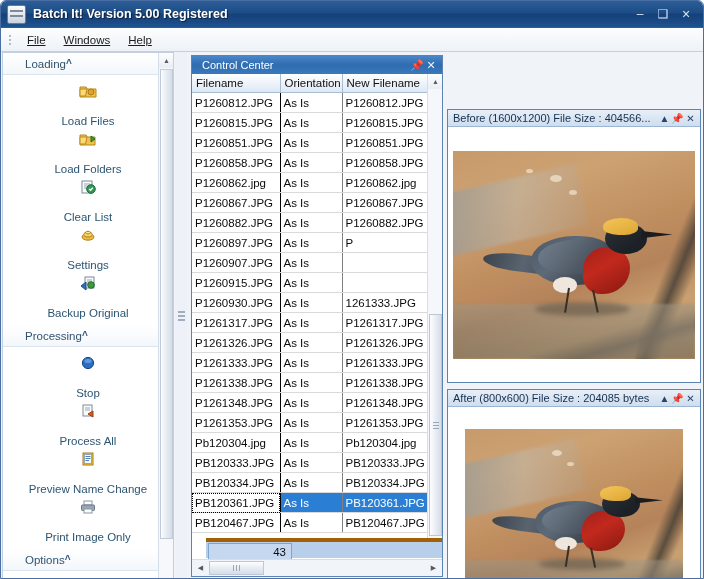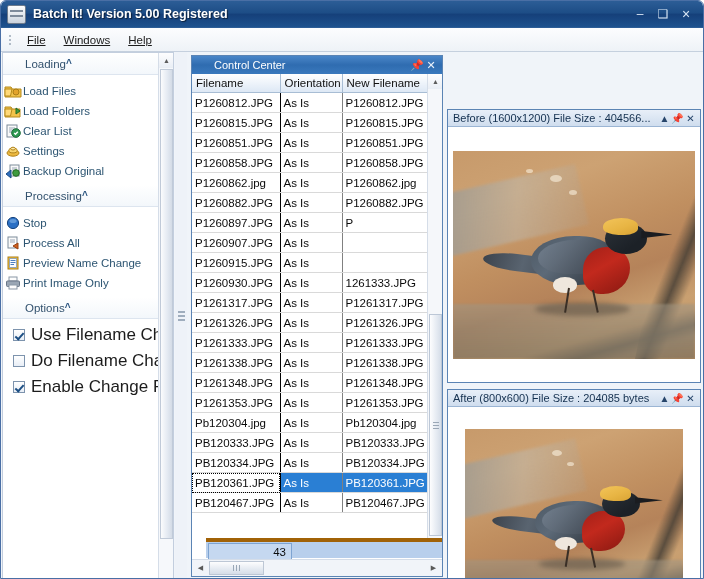--- a/index.html
+++ b/index.html
@@ -115,22 +115,23 @@
     padding: 0 9px 0 22px;
     background: linear-gradient(to bottom, #ffffff, #f3f7fb);
     border-bottom: 1px solid #dde5ef;
     box-sizing: border-box;
     color: #33526e;
     font-size: 11.5px;
   }
   .panel-head .chev { color: #2b5580; font-size: 10px; font-weight: bold; }
   .side-section { padding: 6px 0 4px 0; }
   .side-btn {
-    display: flex; flex-direction: row; align-items: center;
+    display: flex; flex-direction: column; align-items: center;
     padding: 1px 0 2px 0;
+    gap: 15px;
   }
   .side-btn .ico { height: 17px; width: 20px; display:flex; align-items:center; justify-content:center; }
   .side-btn .lbl {
     color: #2d5572; font-size: 11.5px; margin-top: 1px; white-space: nowrap;
   }
   .opt-row {
     display: flex; align-items: center; gap: 6px;
     padding: 3px 0 3px 10px;
   }
   .cbox {
@@ -181,21 +182,21 @@
     width: 252px; height: 522px;
     border: 1px solid #5b84b4;
     box-sizing: border-box;
     background: #ffffff;
     overflow: hidden;
   }
   .dock-head {
     height: 18px;
     background: linear-gradient(to bottom, #4a86c8 0%, #2f6cb0 50%, #3a79bd 100%);
     display: flex; align-items: center;
-    padding: 0 4px 0 22px;
+    padding: 0 4px 0 10px;
     box-sizing: border-box;
     color: #ffffff; font-size: 11px;
   }
   .dock-head .t { flex: 1 1 auto; white-space: nowrap; overflow: hidden; }
   .dock-head .hb { width: 14px; text-align: center; color: #eaf2fb; font-size: 11px; }
 
   
   #cc-table-wrap {
     position: absolute; left: 0; top: 18px; width: 250px; height: 484px;
     overflow: hidden; background: #ffffff;
@@ -544,20 +545,25 @@
               </tr>
               <tr>
                 <td class="c1">P1260858.JPG</td>
                 <td class="c2">As Is</td>
                 <td class="c3">P1260858.JPG</td>
               </tr>
               <tr>
                 <td class="c1">P1260862.jpg</td>
                 <td class="c2">As Is</td>
                 <td class="c3">P1260862.jpg</td>
+              </tr>
+              <tr>
+                <td class="c1">P1260867.JPG</td>
+                <td class="c2">As Is</td>
+                <td class="c3">P1260867.JPG</td>
               </tr>
               <tr>
                 <td class="c1">P1260882.JPG</td>
                 <td class="c2">As Is</td>
                 <td class="c3">P1260882.JPG</td>
               </tr>
               <tr>
                 <td class="c1">P1260897.JPG</td>
                 <td class="c2">As Is</td>
                 <td class="c3">P</td>

